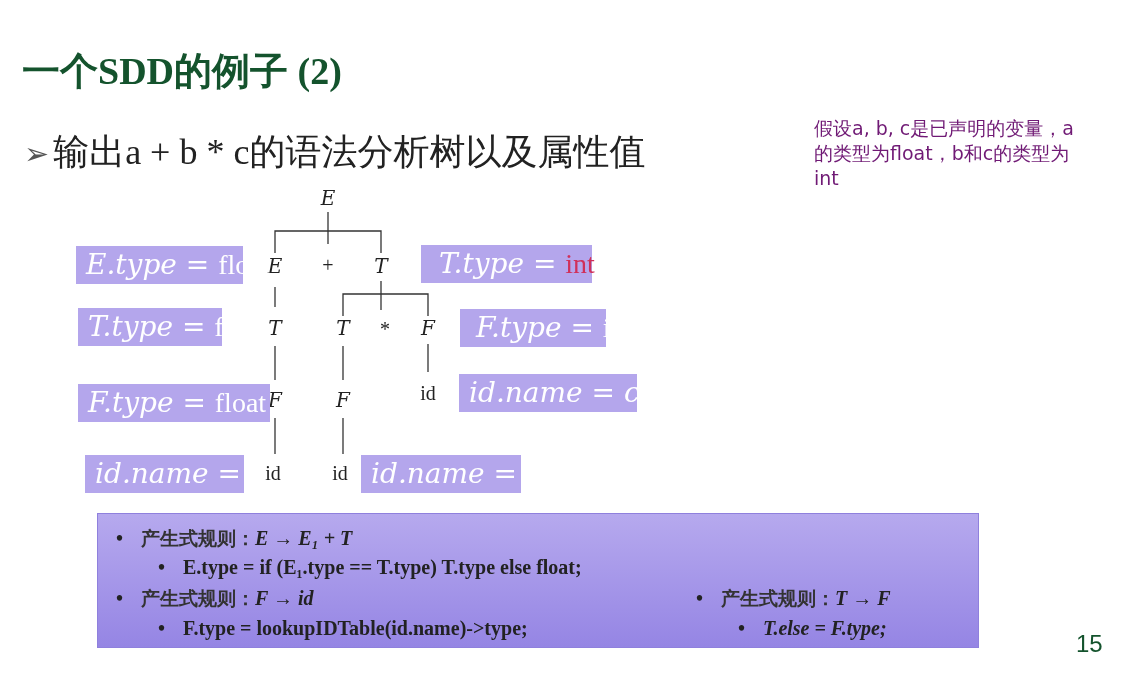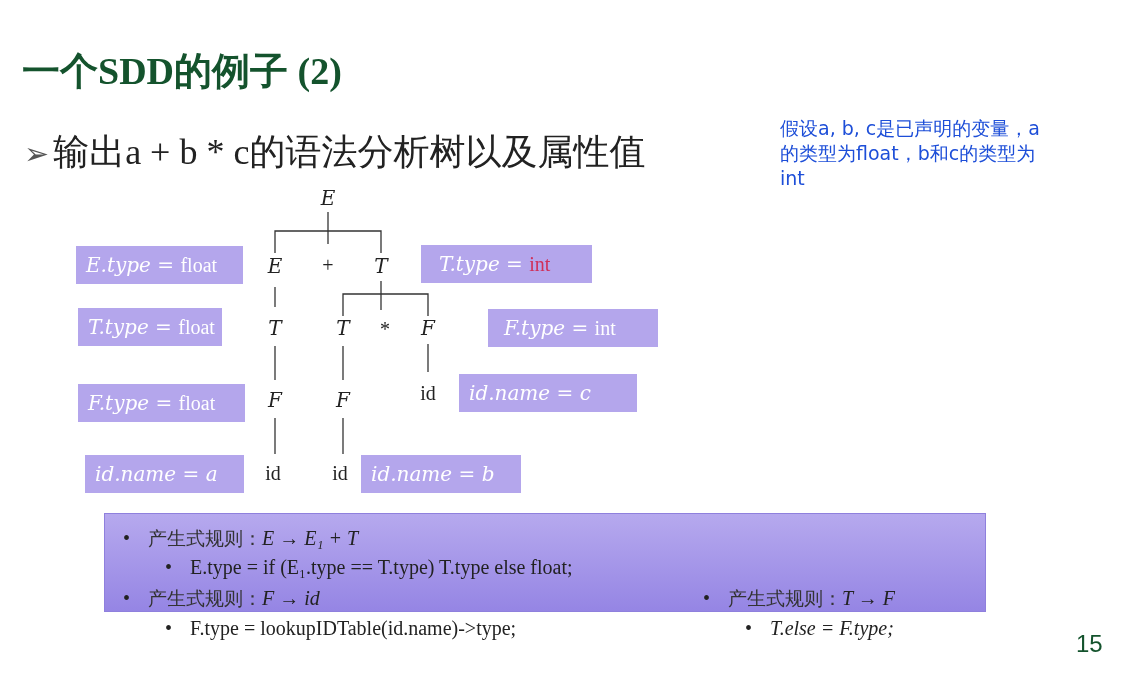--- a/index.html
+++ b/index.html
@@ -4,35 +4,35 @@
 <style>
   html, body { margin:0; padding:0; background:#ffffff; }
   body { width:1132px; height:696px; position:relative; overflow:hidden;
          font-family:"Liberation Serif", "DejaVu Serif", serif; }
   .title { position:absolute; left:22px; top:46px; font-size:38px; font-weight:bold;
            color:#14532d; font-family:"Liberation Serif", "DejaVu Sans", serif; letter-spacing:0px; }
   .subtitle { position:absolute; left:24px; top:128px; font-size:36px; color:#222;
               font-family:"DejaVu Sans", "Liberation Sans", sans-serif; font-weight:normal; }
   .subtitle .arrow { color:#555; font-size:30px; margin-right:4px; }
   .subtitle .latin { font-family:"Liberation Serif", serif; }
-  .note { position:absolute; left:780px; top:116px; width:270px; font-size:19px; line-height:25px;
-          color:#1d4ed8; font-family:"DejaVu Sans", "Liberation Sans", sans-serif; }
+  .note { position:absolute; left:814px; top:116px; width:270px; font-size:19px; line-height:25px;
+          color:#701a75; font-family:"DejaVu Sans", "Liberation Sans", sans-serif; }
   .tree-svg { position:absolute; left:0; top:0; }
   .node { position:absolute; font-size:20px; color:#222; font-style:italic;
           font-family:"DejaVu Serif", "Liberation Serif", serif; transform:translateX(-50%); }
   .node.plain { font-style:normal; font-family:"Liberation Serif", serif; }
-  .attr { position:absolute; background:#b4a6ec; color:#ffffff; font-size:20px; height:38px;
+  .attr { position:absolute; background:#b4a6ec; color:#ffffff; font-size:28px; height:38px;
           line-height:38px; padding:0 10px; box-sizing:border-box;
           font-family:"DejaVu Serif", "Liberation Serif", serif; white-space:nowrap; }
   .attr .ital { font-style:italic; }
   .attr .val { font-family:"Liberation Serif", serif; }
   .attr .val.red { color:#d0305a; }
-  .rules { position:absolute; left:104px; top:513px; width:882px; height:99px;
+  .rules { position:absolute; left:97px; top:513px; width:882px; height:135px;
            background:linear-gradient(#b6a9ee, #9585e4); border:1px solid #8f80dd;
-           box-sizing:border-box; color:#222; font-family:"Liberation Serif", serif; font-size:20px; }
+           box-sizing:border-box; color:#222; font-family:"Liberation Serif", serif; font-size:20px;font-weight:bold; }
   .rule { position:absolute; white-space:nowrap; }
   .rule .bullet { display:inline-block; width:20px; }
   .rule .cjk { font-family:"DejaVu Sans", sans-serif; font-size:19px; color:#333; }
   .rule i { font-style:italic; }
   .page-num { position:absolute; left:1076px; top:630px; font-size:24px; color:#14532d;
               font-family:"Liberation Sans", sans-serif; }
 </style>
 </head>
 <body>
 
@@ -80,24 +80,24 @@
 
 <div class="attr" style="left:76px; top:246px; width:167px;">
   <span class="ital">E.type</span><span> = </span><span class="val">float</span>
 </div>
 <div class="attr" style="left:421px; top:245px; width:171px; padding-left:18px;">
   <span class="ital">T.type</span><span> = </span><span class="val red">int</span>
 </div>
 <div class="attr" style="left:78px; top:308px; width:144px;">
   <span class="ital">T.type</span><span> = </span><span class="val">float</span>
 </div>
-<div class="attr" style="left:460px; top:309px; width:170px; padding-left:16px;margin-left:28px;">
+<div class="attr" style="left:460px; top:309px; width:146px; padding-left:16px;">
   <span class="ital">F.type</span><span> = </span><span class="val">int</span>
 </div>
-<div class="attr" style="left:78px; top:384px; width:167px;">
+<div class="attr" style="left:78px; top:384px; width:192px;">
   <span class="ital">F.type</span><span> = </span><span class="val">float</span>
 </div>
 <div class="attr" style="left:459px; top:374px; width:178px;">
   <span class="ital">id.name</span><span class="ital"> = </span><span class="ital">c</span>
 </div>
 <div class="attr" style="left:85px; top:455px; width:159px;">
   <span class="ital">id.name</span><span class="ital"> = </span><span class="ital">a</span>
 </div>
 <div class="attr" style="left:361px; top:455px; width:160px;">
   <span class="ital">id.name</span><span class="ital"> = </span><span class="ital">b</span>

